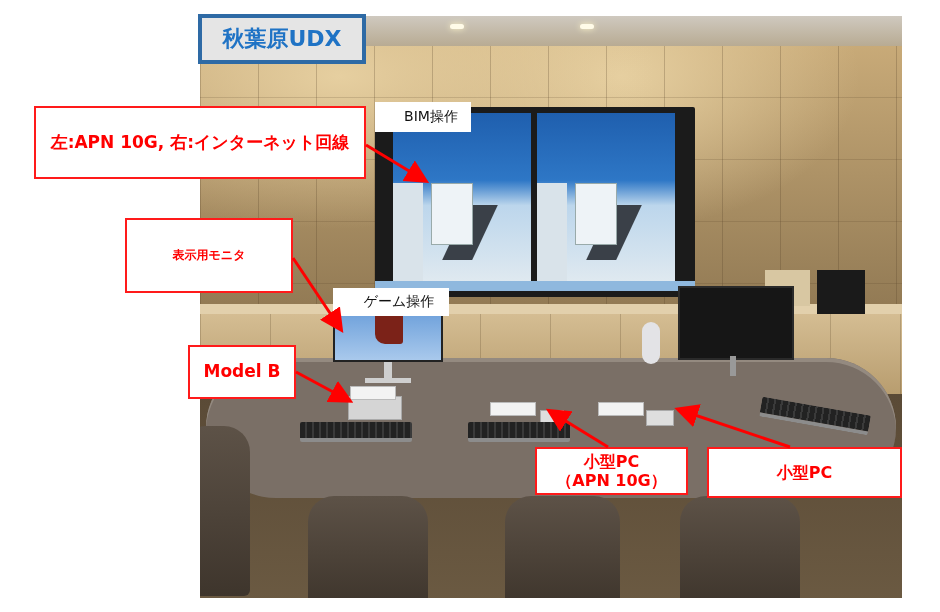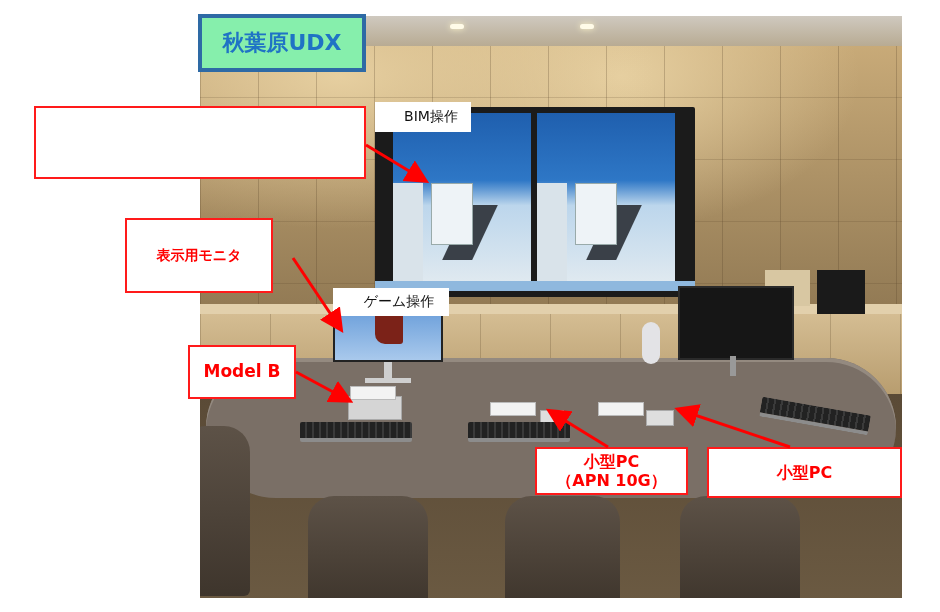--- a/index.html
+++ b/index.html
@@ -31,21 +31,21 @@
   .stand{position:absolute;background:#cfcfcf;}
   .rightmon{position:absolute;left:478px;top:270px;width:112px;height:70px;background:#161616;border:2px solid #2a2a2a;}
   .speaker{position:absolute;left:442px;top:306px;width:18px;height:42px;border-radius:9px;background:#e3e3e6;}
   .kbd{position:absolute;height:16px;background:repeating-linear-gradient(90deg,#222 0 5px,#3a3a3a 5px 7px);border-bottom:4px solid #8c8c8c;border-radius:2px;}
   .box{position:absolute;background:#dedede;border:1px solid #aaa;}
   .cardlbl{position:absolute;background:#f3f3f3;border:1px solid #bbb;}
   .chair{position:absolute;background:linear-gradient(#5d5247,#3e352c);border-radius:26px 26px 6px 6px;}
   .crate{position:absolute;left:617px;top:254px;width:48px;height:44px;background:#1a1a1a;}
   .cardboard{position:absolute;left:565px;top:254px;width:45px;height:36px;background:#d8c7a2;}
 
-  .title-box{position:absolute;left:198px;top:14px;width:168px;height:58px;border:4px solid #2e6aa5;background:#86efac;box-sizing:border-box;display:flex;align-items:center;justify-content:center;}
+  .title-box{position:absolute;left:198px;top:14px;width:168px;height:50px;border:4px solid #2e6aa5;background:#e5e5e5;box-sizing:border-box;display:flex;align-items:center;justify-content:center;}
   .title-box span{color:#1f73c5;font-weight:bold;font-size:22px;font-family:"DejaVu Sans",sans-serif;}
   .label{position:absolute;background:#fff;border:2px solid #ff1a1a;box-sizing:border-box;color:#ff0000;font-weight:bold;text-align:center;display:flex;flex-direction:column;align-items:center;justify-content:center;line-height:1.25;font-family:"DejaVu Sans",sans-serif;}
   .sub{position:absolute;background:#fff;color:#111;font-size:14px;display:flex;align-items:center;justify-content:center;font-family:"DejaVu Sans",sans-serif;padding-left:16px;}
   svg.arrows{position:absolute;left:0;top:0;width:940px;height:612px;pointer-events:none;}
 </style>
 </head>
 <body>
 
 <div class="photo">
   <div class="ceiling">
@@ -109,22 +109,23 @@
 </div>
 
 <div class="sub" style="left:375px;top:102px;width:80px;height:30px;">
   <span>BIM操作</span>
 </div>
 <div class="sub" style="left:333px;top:288px;width:100px;height:28px;">
   <span>ゲーム操作</span>
 </div>
 
 <div class="label" style="left:34px;top:106px;width:332px;height:73px;font-size:17px;">
+  <span>左:APN 10G, 右:インターネット回線</span>
 </div>
-<div class="label" style="left:125px;top:218px;width:148px;height:75px;font-size:14px;">
+<div class="label" style="left:125px;top:218px;width:168px;height:75px;font-size:12px;">
   <span>表示用モニタ</span>
 </div>
 <div class="label" style="left:188px;top:345px;width:108px;height:54px;font-size:17px;">
   <span>Model B</span>
 </div>
 <div class="label" style="left:535px;top:447px;width:153px;height:48px;font-size:16px;line-height:1.2;">
   <span>小型PC</span>
   <span>（APN 10G）</span>
 </div>
 <div class="label" style="left:707px;top:447px;width:195px;height:51px;font-size:16px;line-height:1.2;">

